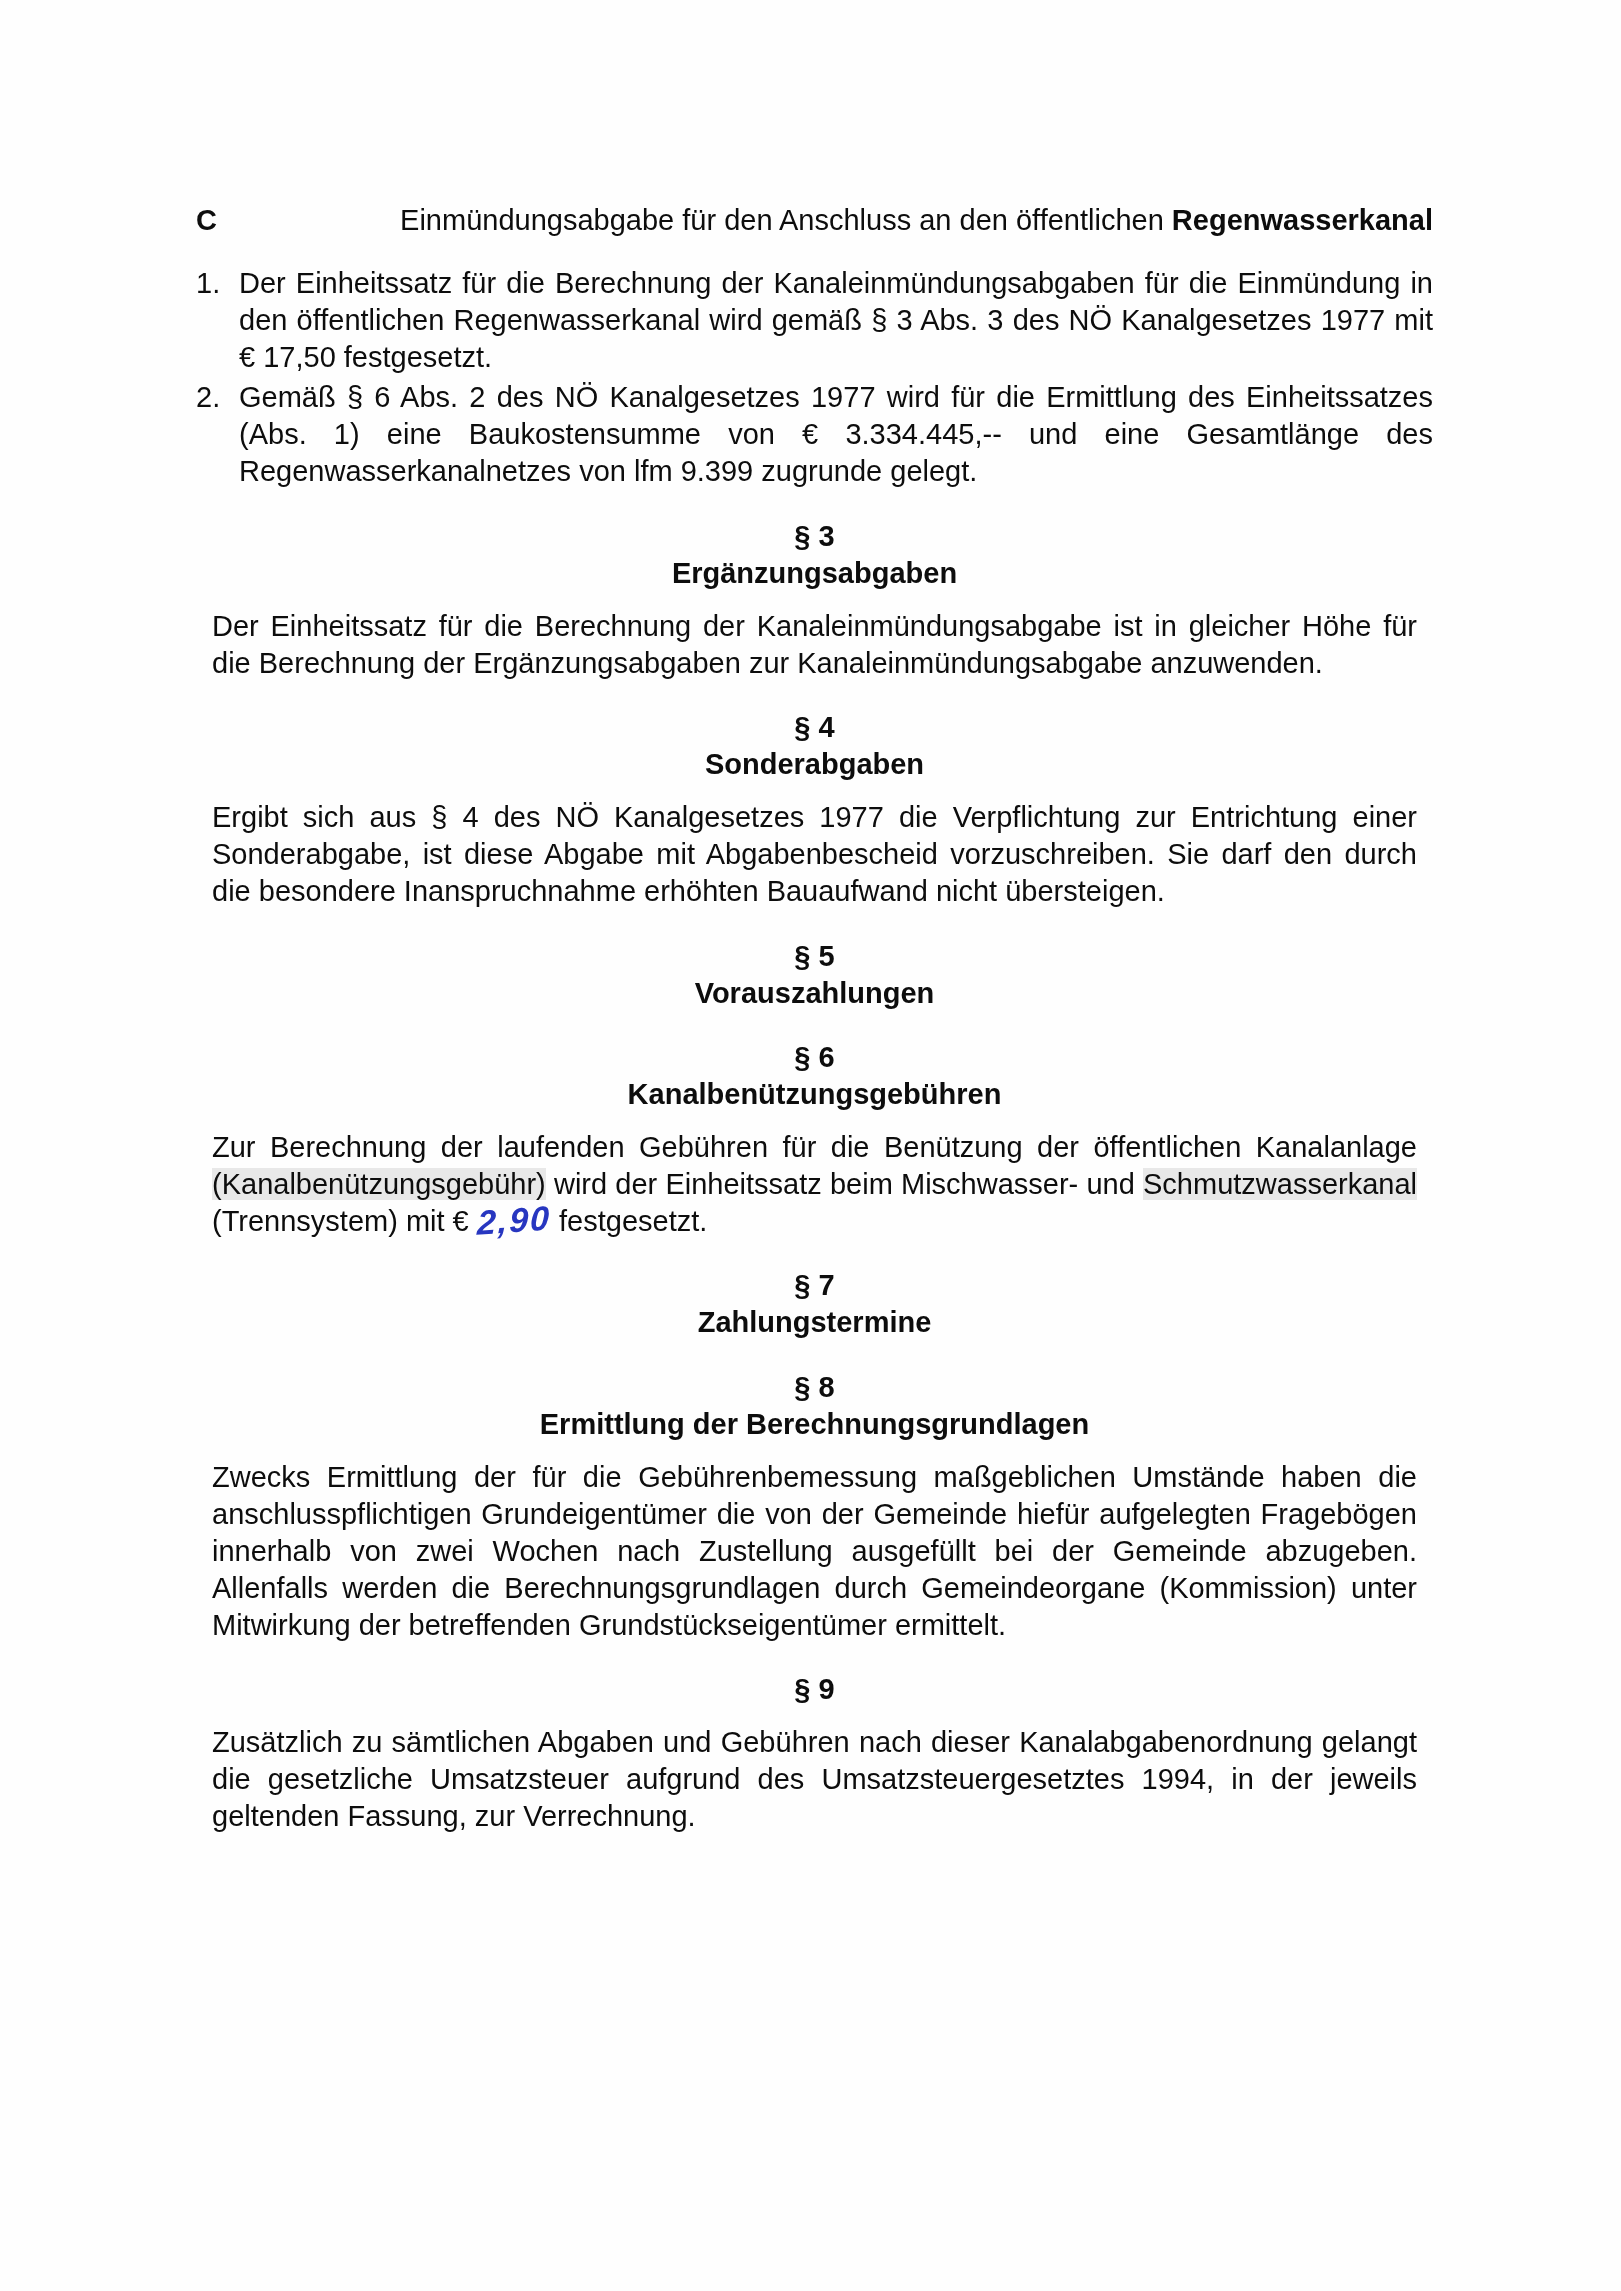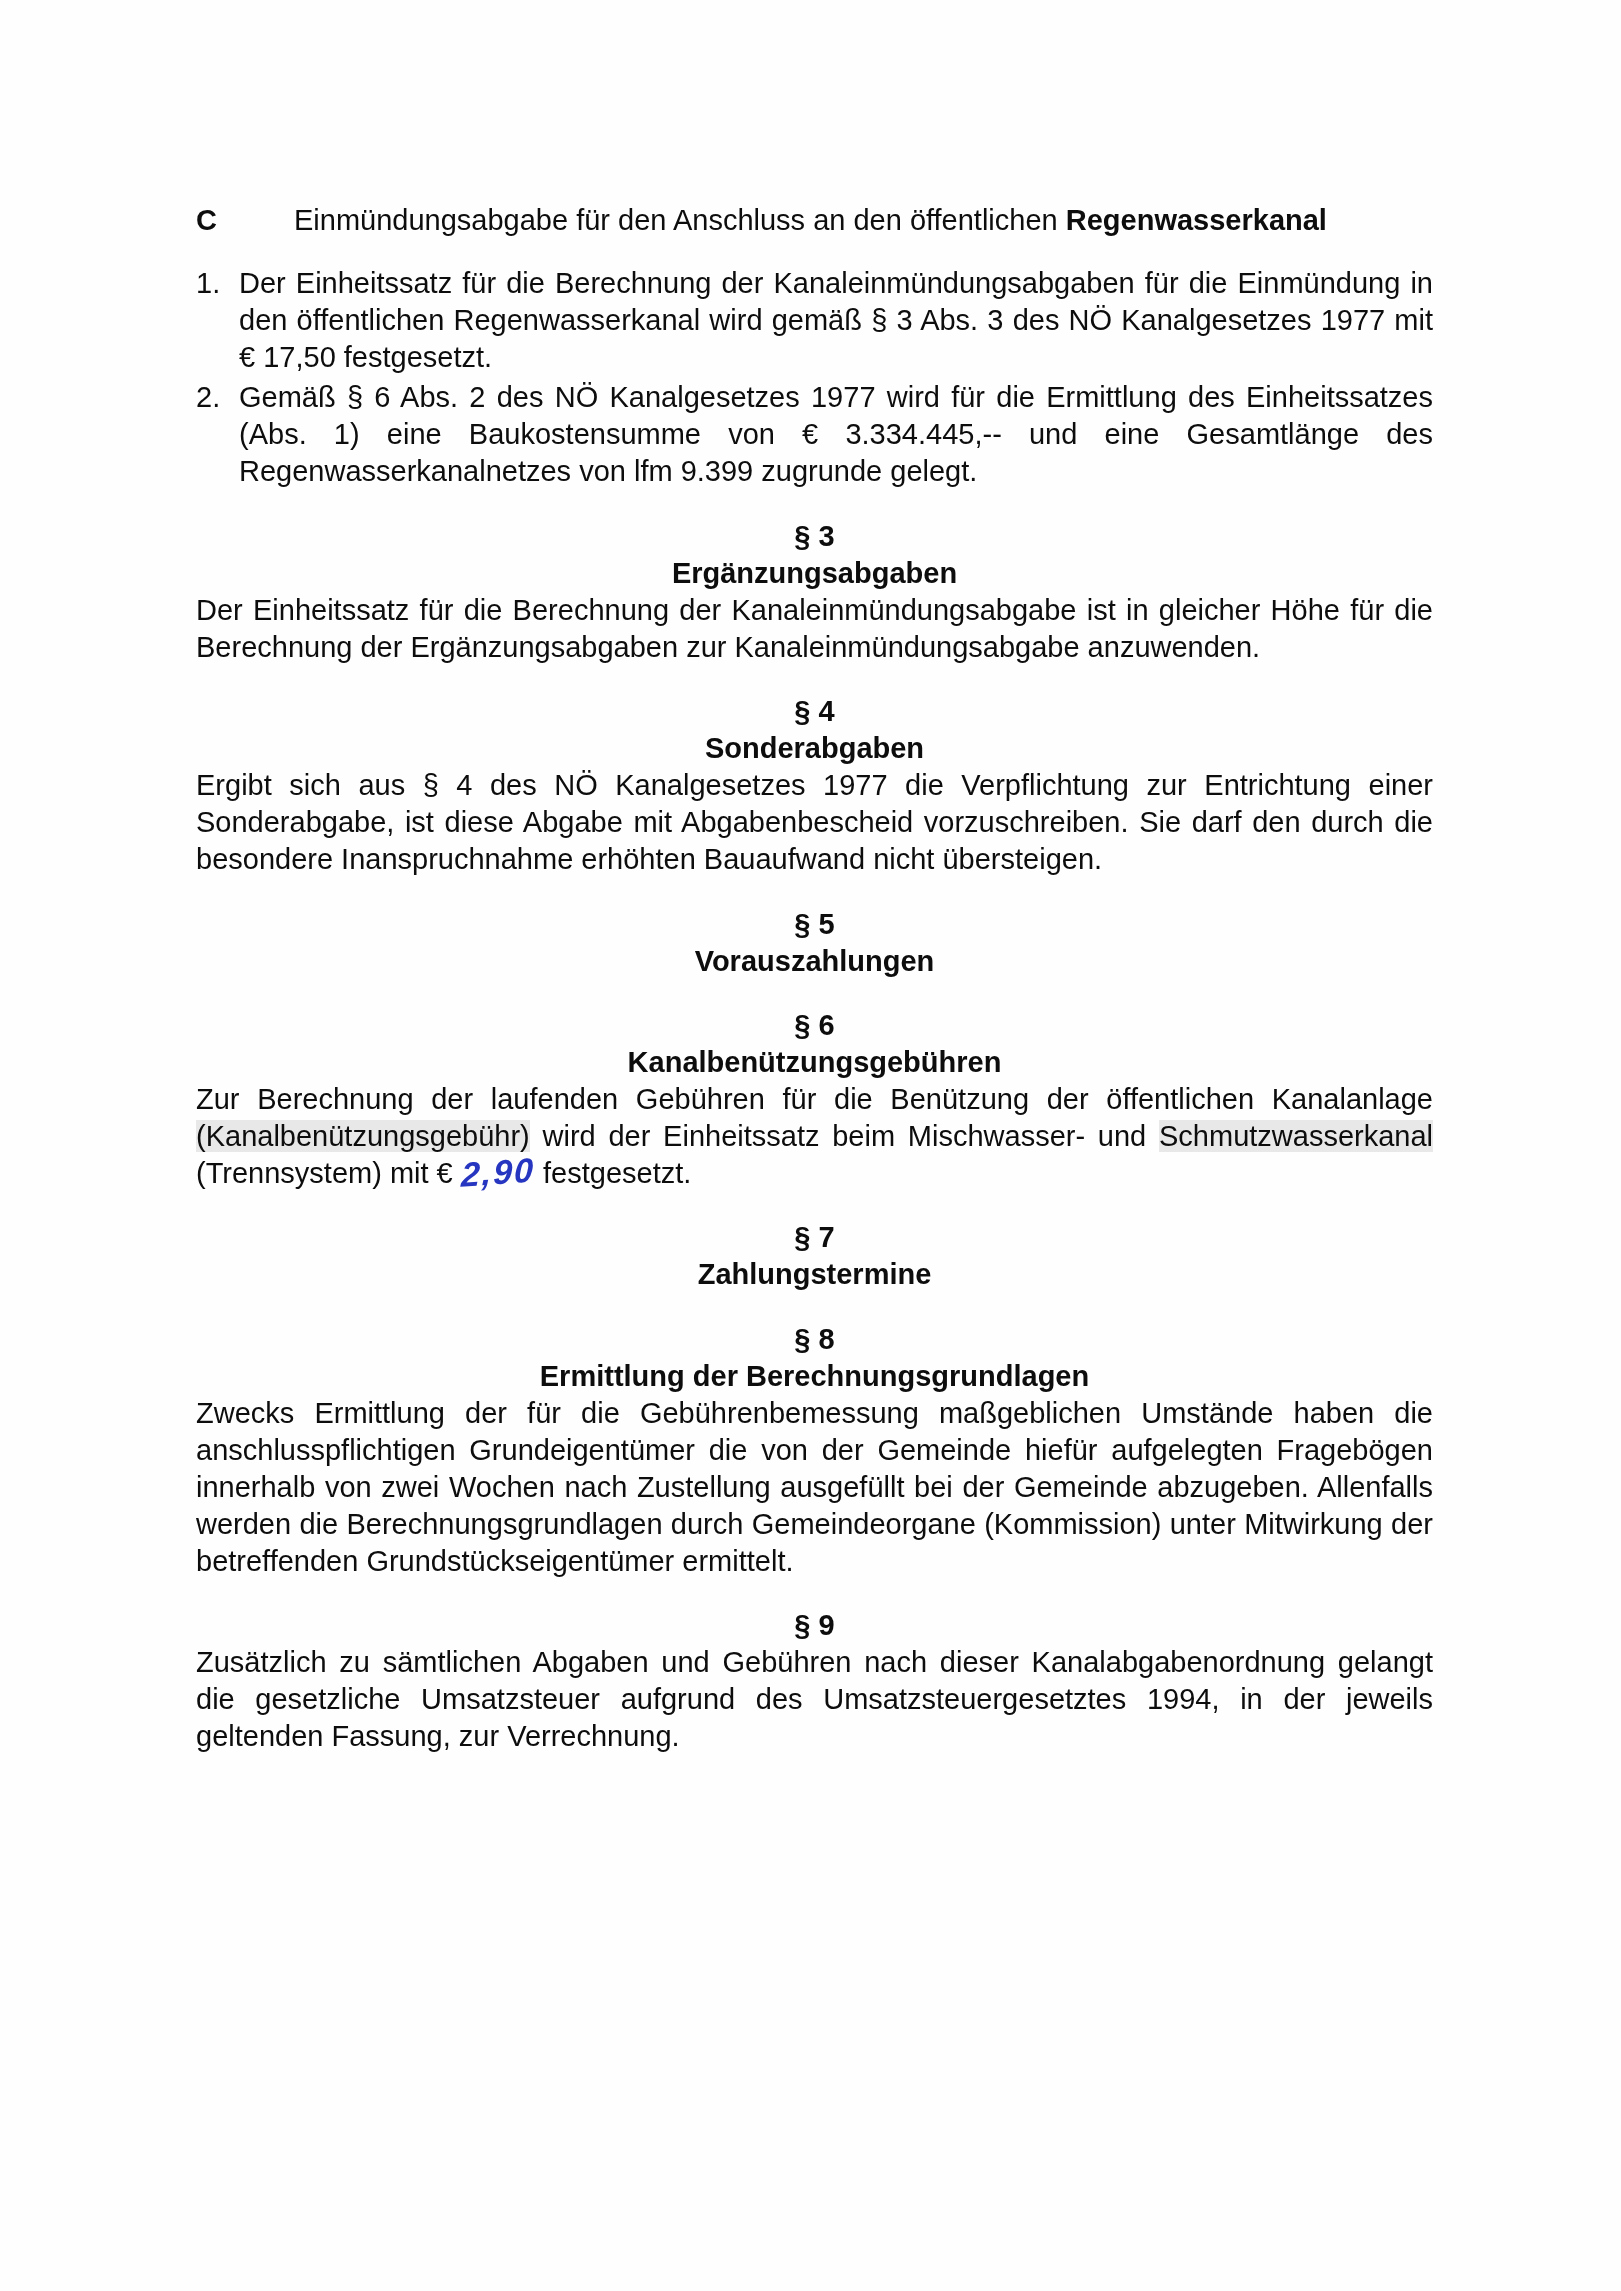--- a/index.html
+++ b/index.html
@@ -17,32 +17,32 @@
   }
   .content {
     position: absolute;
     left: 196px; top: 202px;
     width: 1237px;
     font-size: 29px;
     line-height: 37px;
   }
   .heading-row { display: flex; }
   .heading-label { flex: 0 0 98px; font-weight: bold; }
-  .heading-text { flex: 1; }
+  .heading-text { flex: 1; text-align: right; }
   .heading-bold { font-weight: bold; }
 
   .list { margin-top: 25.5px; }
   .list-item { display: flex; }
   .list-item + .list-item { margin-top: 3.9px; }
   .list-num { flex: 0 0 43px; }
   .list-text { flex: 1; text-align: justify; margin: 0; }
 
   .section { margin-top: 27.4px; }
   .sec-num, .sec-title { text-align: center; font-weight: bold; }
-  .sec-body { margin: 0; text-align: justify; }
+  .sec-body { margin: 16px; text-align: justify; }
 
   .hl { background: #e8e8e8; }
   .handwritten {
     display: inline-block;
     font-style: italic;
     font-weight: bold;
     font-size: 34px;
     line-height: 29px;
     letter-spacing: 2px;
     transform: rotate(-4deg) skewX(-6deg);

